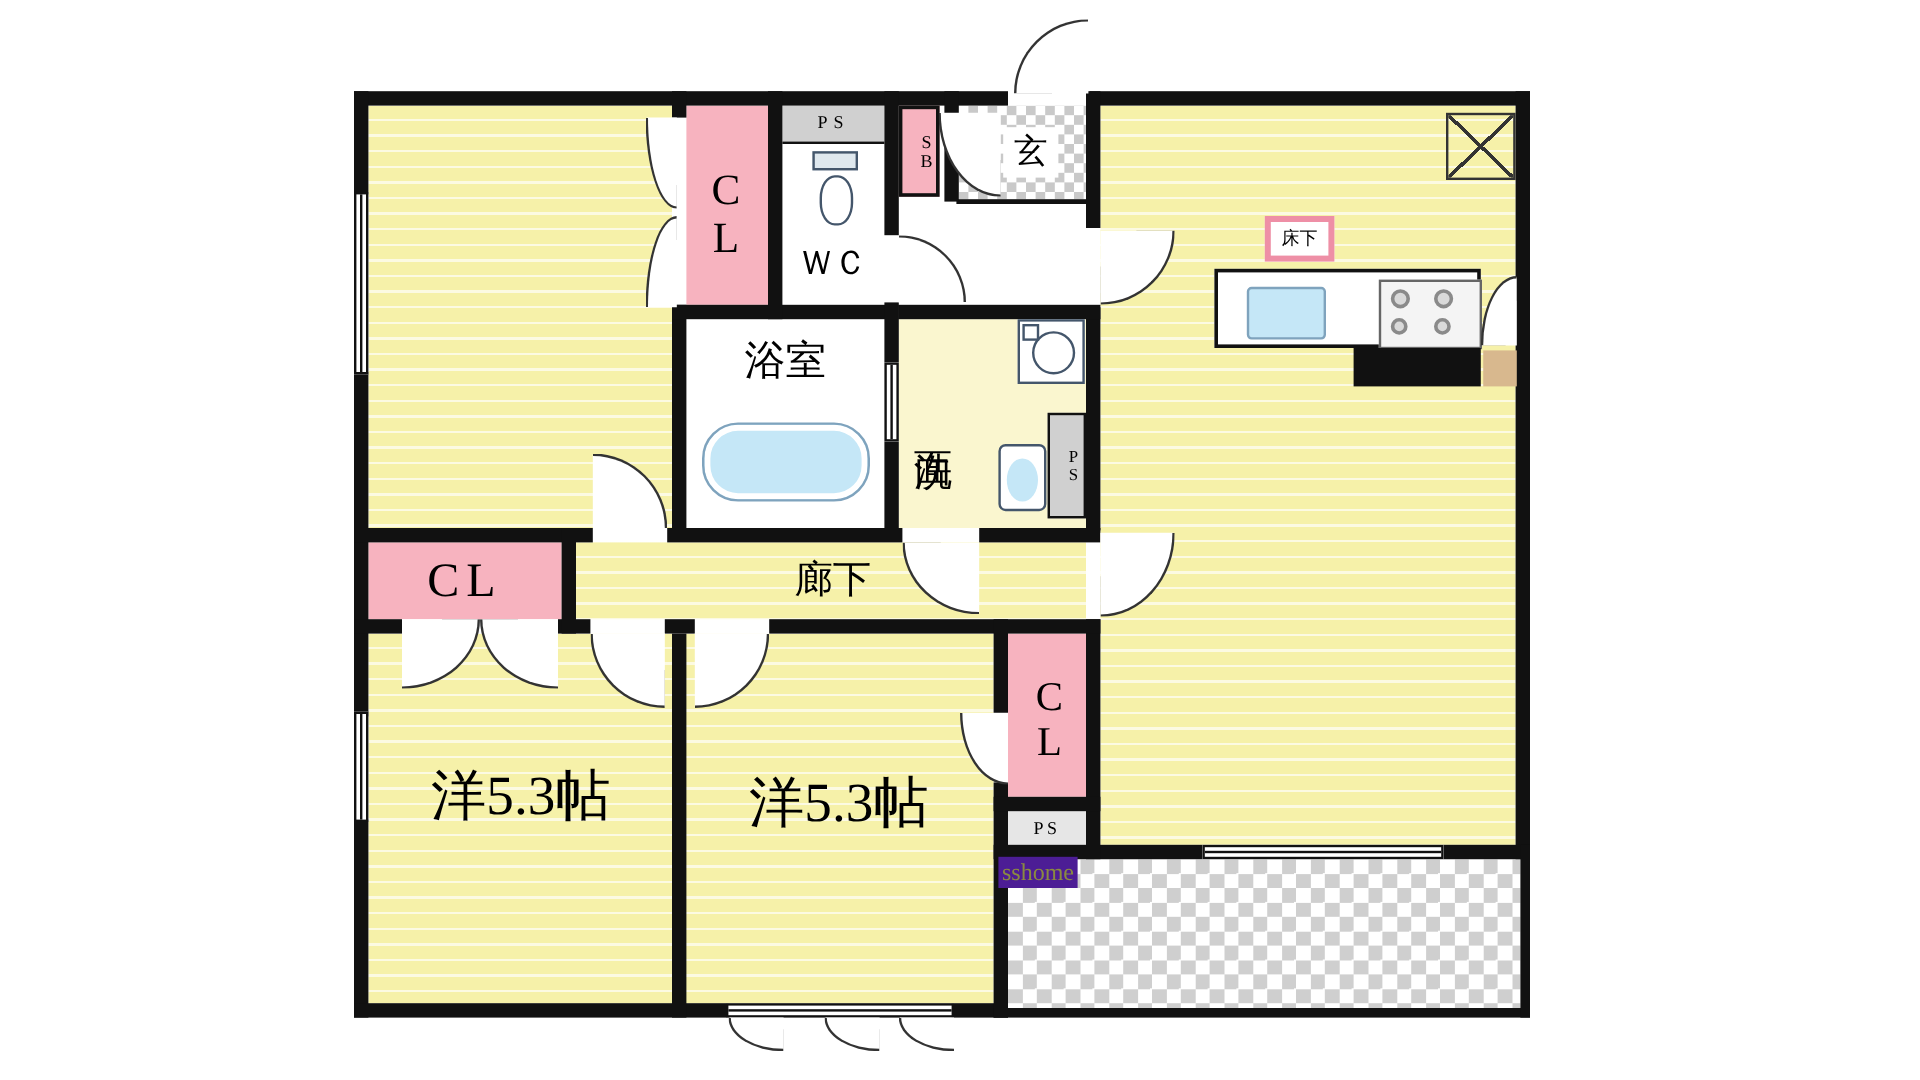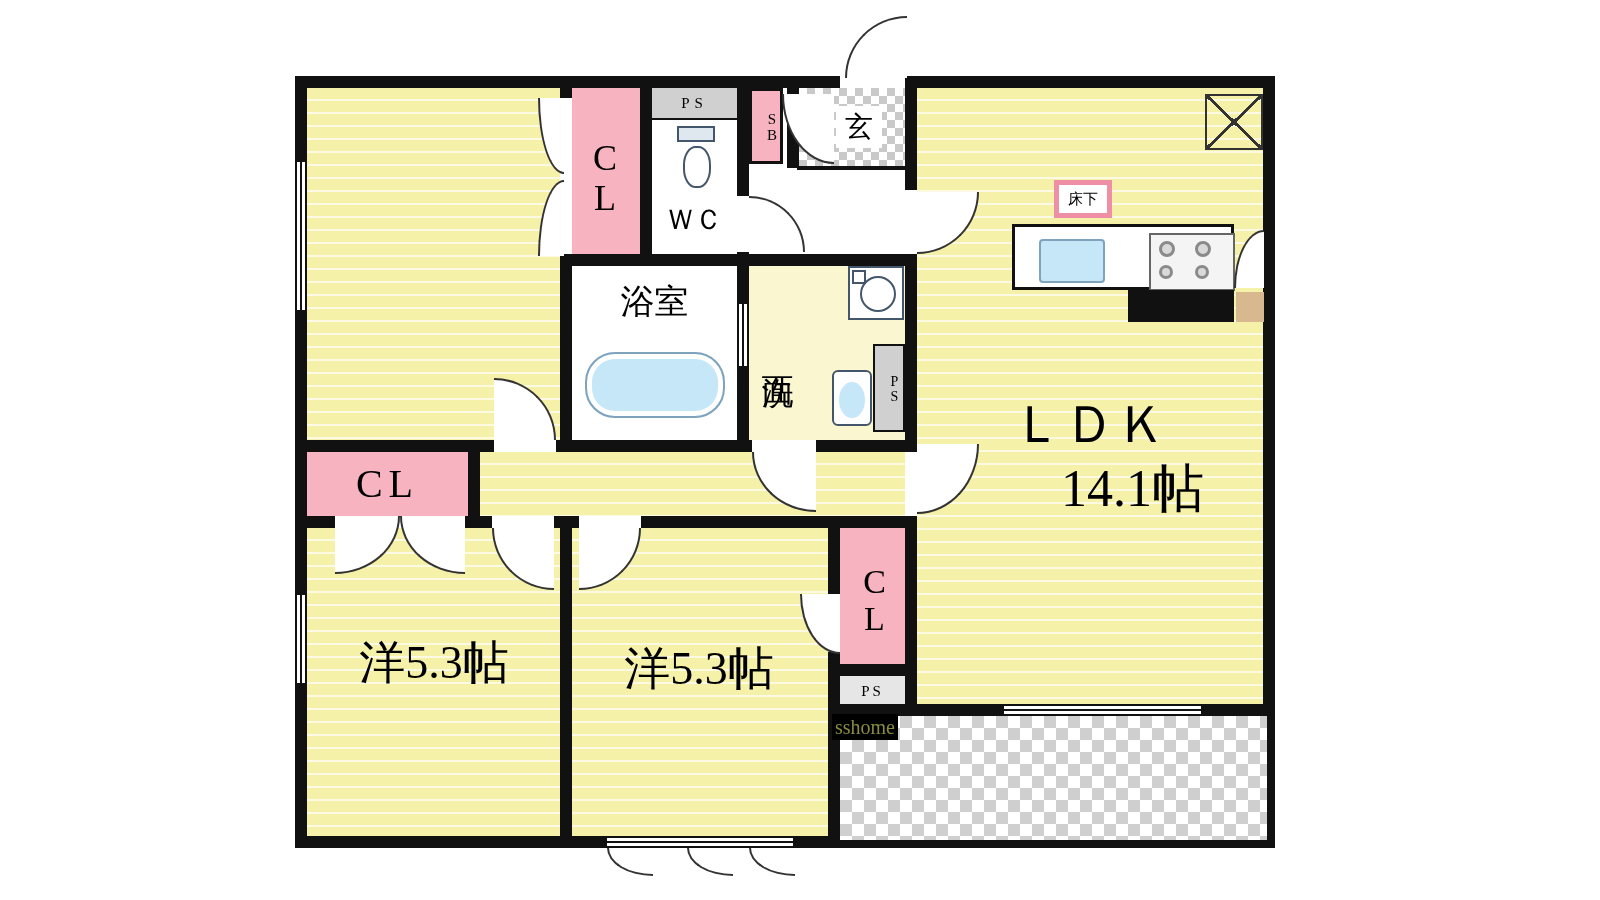--- a/index.html
+++ b/index.html
@@ -140,23 +140,22 @@
   <div class="xsq" style="left:1205px;top:94px;width:58px;height:56px;"></div>
 
   <div class="lbl vtext" style="left:586px;top:112px;width:40px;height:132px;font-size:36px;">CL</div>
   <div class="lbl" style="left:652px;top:88px;width:85px;height:30px;font-size:15px;line-height:30px;letter-spacing:5px;">PS</div>
   <div class="lbl" style="left:652px;top:198px;width:85px;height:44px;font-size:28px;line-height:44px;">ＷＣ</div>
   <div class="lbl vtext" style="left:752px;top:92px;width:28px;height:70px;font-size:15px;">SB</div>
   <div class="lbl" style="left:836px;top:106px;width:46px;height:42px;font-size:28px;line-height:42px;background:#fff;">玄</div>
   <div class="lbl" style="left:572px;top:280px;width:165px;height:44px;font-size:34px;line-height:44px;">浴室</div>
   <div class="lbl vtext" style="left:760px;top:286px;width:40px;height:130px;font-size:32px;">洗面</div>
   <div class="lbl vtext" style="left:876px;top:352px;width:26px;height:74px;font-size:14px;">PS</div>
+  <div class="lbl" style="left:618px;top:456px;width:152px;height:52px;font-size:32px;line-height:52px;">廊下</div>
   <div class="lbl" style="left:307px;top:454px;width:161px;height:60px;font-size:40px;line-height:60px;letter-spacing:6px;">CL</div>
   <div class="lbl" style="left:316px;top:632px;width:236px;height:62px;font-size:46px;line-height:62px;">洋5.3帖</div>
   <div class="lbl" style="left:581px;top:638px;width:236px;height:62px;font-size:46px;line-height:62px;">洋5.3帖</div>
   <div class="lbl vtext" style="left:853px;top:540px;width:40px;height:120px;font-size:34px;">CL</div>
   <div class="lbl" style="left:840px;top:678px;width:65px;height:26px;font-size:15px;line-height:26px;letter-spacing:3px;">PS</div>
-  <div class="lbl" style="left:940px;top:394px;width:300px;height:62px;font-size:52px;line-height:62px;">ＬＤＫ</div>
-  <div class="lbl" style="left:985px;top:458px;width:295px;height:62px;font-size:52px;line-height:62px;">14.1帖</div>
   <div class="lbl" style="left:1054px;top:180px;width:58px;height:38px;font-size:15px;line-height:28px;background:#fff;border:5px solid #ee8fa6;box-sizing:border-box;">床下</div>
-  <div class="lbl" style="left:832px;top:714px;font-size:20px;line-height:26px;color:#8a8a40;background:#000000;padding:0 3px;">sshome</div>
+  <div class="lbl" style="left:832px;top:714px;font-size:20px;line-height:26px;color:#8a8a40;background:#4c1d95;padding:0 3px;">sshome</div>
 
 </div>
 
 </body></html>

